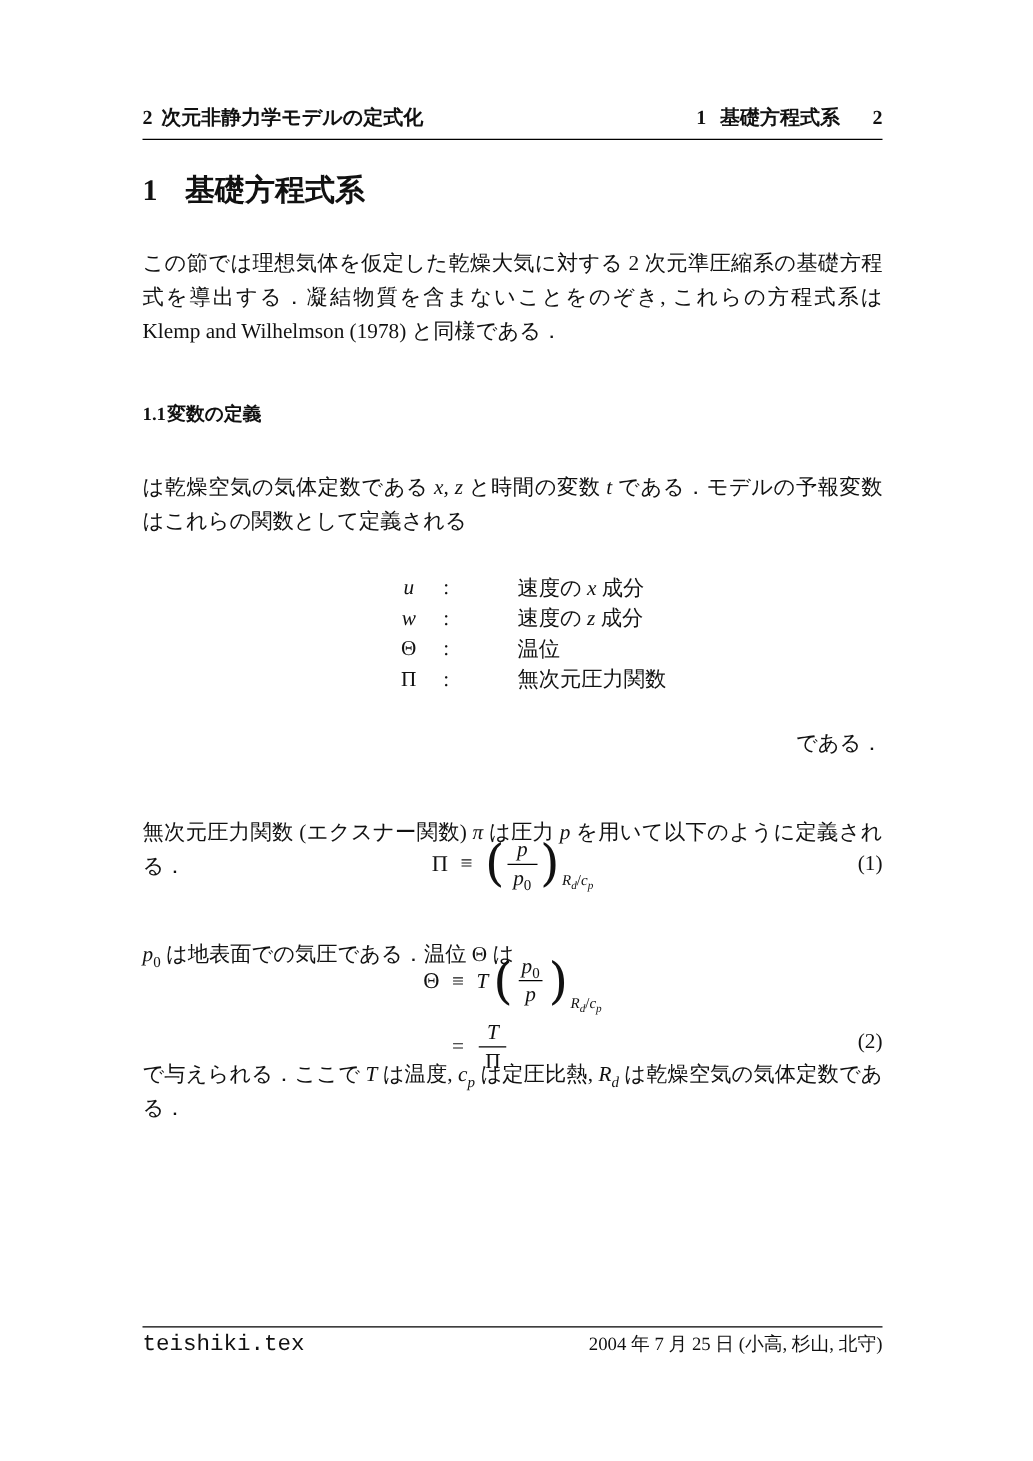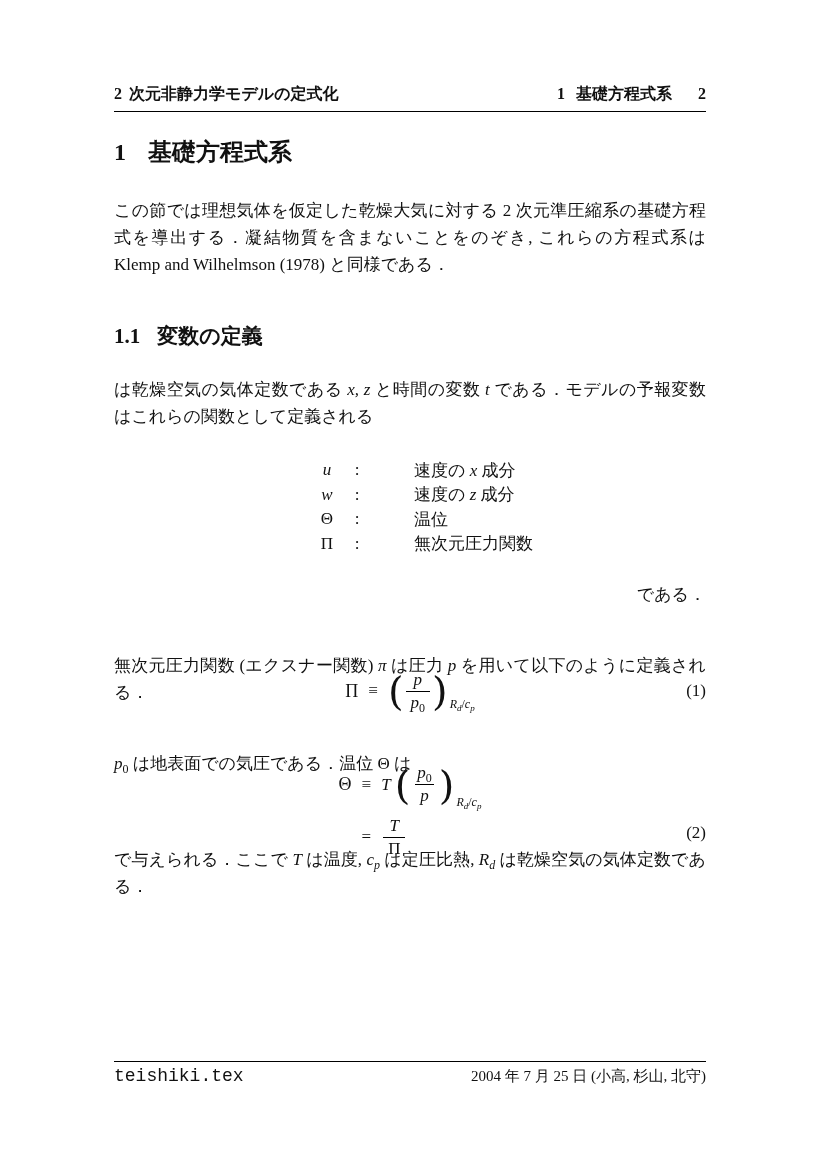--- a/index.html
+++ b/index.html
@@ -19,22 +19,22 @@
   .hdr-left .hdr-jp { margin-left:7px; }
   .hdr-right { display:flex; align-items:baseline; }
   .hdr-right .hdr-jp { margin-left:11px; }
   .hdr-page { margin-left:26px; }
   .rule { border-top:1px solid #000000; height:0; }
   .header-rule { top:111px; }
 
   
   .sec1 { top:136px; font-size:24px; font-weight:bold; display:flex; align-items:baseline; }
   .sec1 .sec-jp { margin-left:22px; }
-  .sec11 { top:322px; font-size:21px; font-weight:bold; display:flex; align-items:baseline; }
-  .sec11 .sec-jp { margin-left:17px;text-align:right; }
+  .sec11 { top:322px; font-size:15px; font-weight:bold; display:flex; align-items:baseline; }
+  .sec11 .sec-jp { margin-left:1px;text-align:right; }
   .sec-num { font-family:"Liberation Serif","DejaVu Serif",serif; }
   .sec-jp { font-family:"Liberation Sans","DejaVu Sans",sans-serif; }
 
   
   .para { font-size:17px; line-height:27px; text-align:justify; }
   .para1 { top:197px; }
   .para2 { top:376px; }
   .dearu { top:581px; text-align:right; }
   .para3 { top:652px; }
   .para4 { top:730px;margin-top:20px; }

